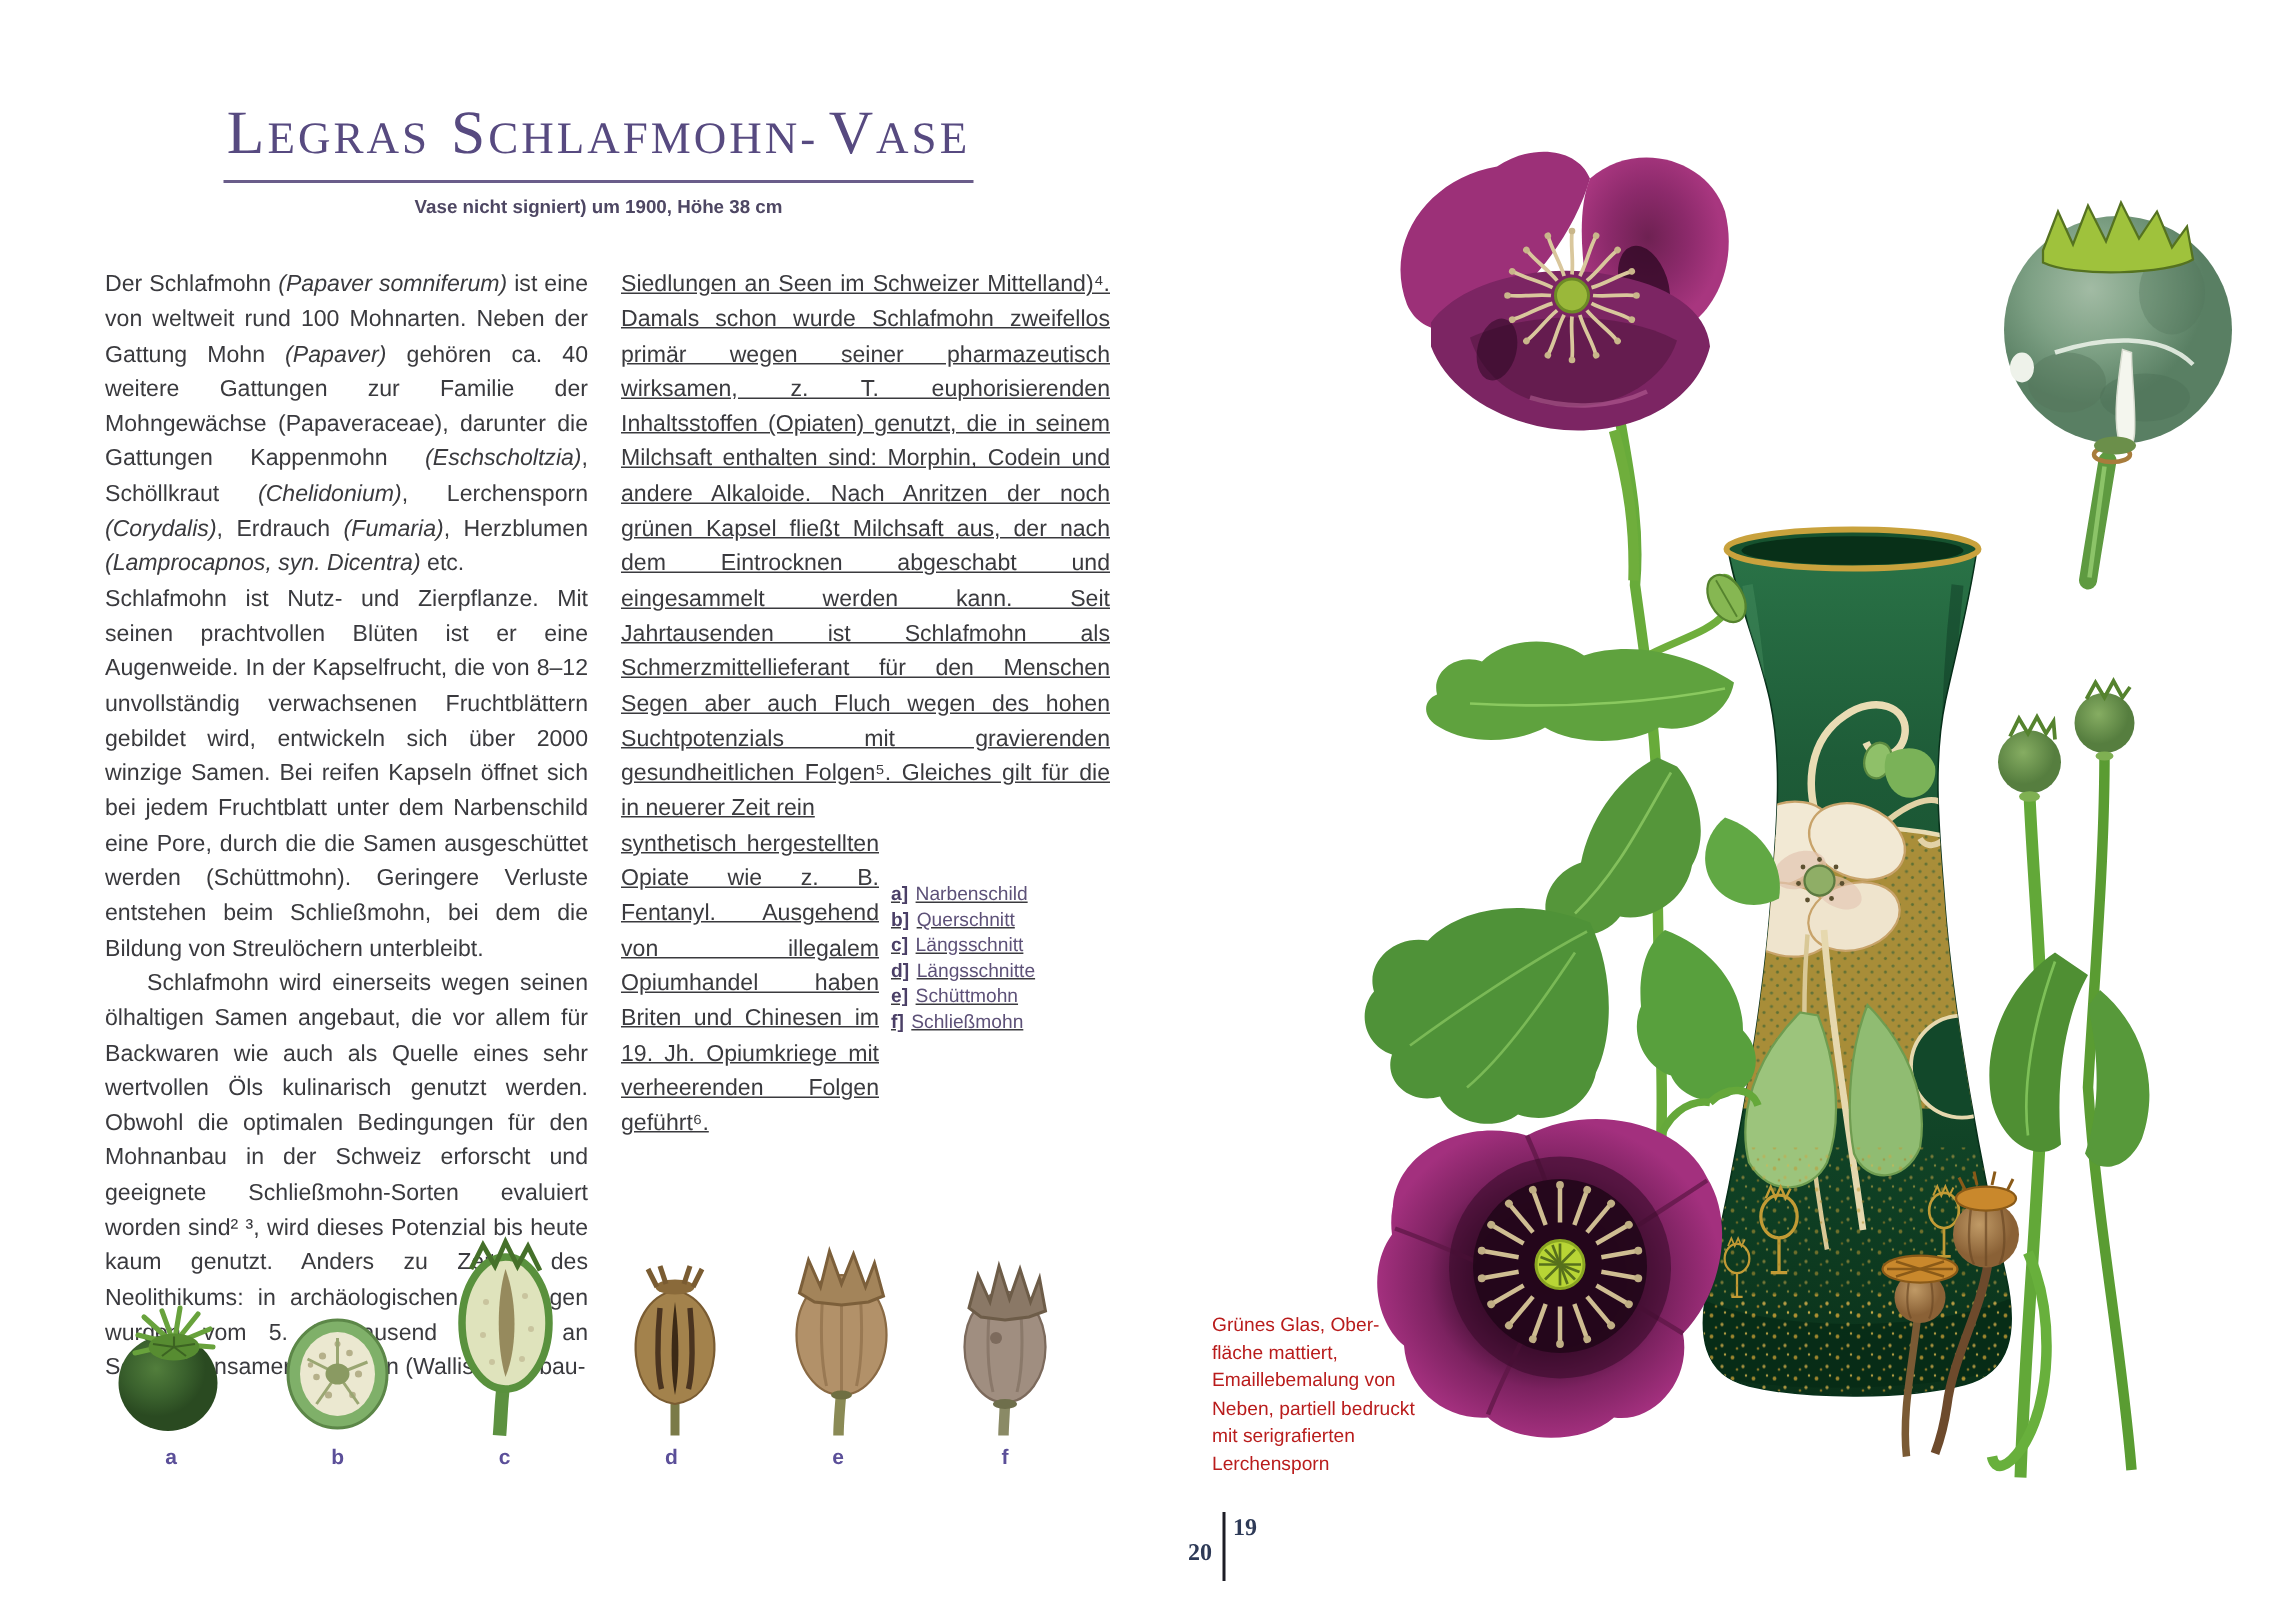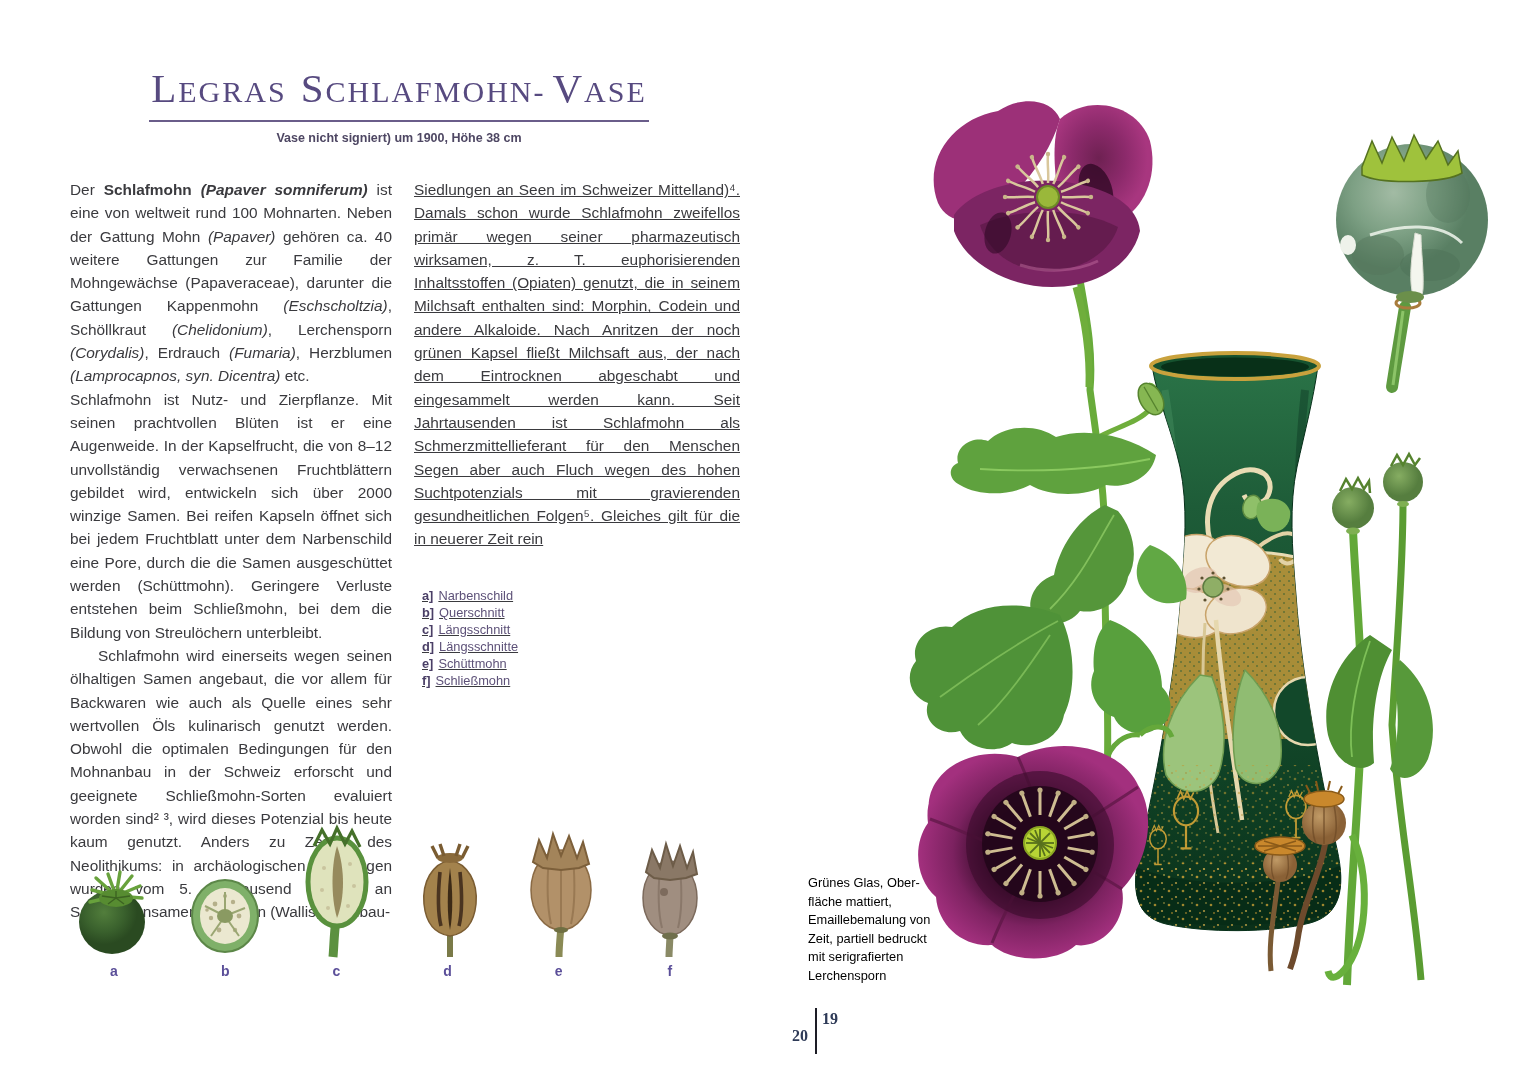--- a/index.html
+++ b/index.html
@@ -11,35 +11,35 @@
   .tword{margin:0 7px;}
   .tl{font-size:41px;}
   .ts{font-size:30px;}
   .title-rule{width:500px;margin:8px auto 0 auto;border-top:2px solid #6a5d8a;}
   .subtitle{margin-top:9px;font-size:12.5px;font-weight:bold;color:#4e4763;}
   .col{position:absolute;top:178px;font-size:15.4px;line-height:23.3px;color:#3a3a3e;text-align:justify;}
   .col1{left:70px;width:322px;}
   .col2{left:414px;width:326px;text-decoration:underline;}
   .col p{margin:0;}
   .indent{text-indent:28px;}
-  .b{font-weight:bold;}
+  .b{font-weight:normal;}
   .i{font-style:italic;}
   .wraprow{display:flex;align-items:flex-start;}
   .narrowtext{width:172px;}
   .legendbox{width:146px;margin-left:8px;margin-top:36px;font-size:12.8px;line-height:17px;color:#5d5178;}
   .legend-row{white-space:nowrap;}
   .legend-key{font-weight:bold;color:#4a3f66;margin-right:5px;}
   
   .figrow{position:absolute;left:62px;top:818px;width:660px;display:flex;justify-content:space-between;align-items:flex-end;}
   .fig{width:104px;text-align:center;}
   .fig svg{display:block;margin:0 auto;}
   .figlabel{margin-top:9px;font-size:14px;font-weight:bold;color:#5b4f99;}
   
   .artwork{position:absolute;left:900px;top:75px;width:625px;height:925px;}
-  .caption{position:absolute;left:808px;top:874px;width:142px;font-size:12.8px;line-height:18.6px;color:#000000;}
+  .caption{position:absolute;left:808px;top:874px;width:142px;font-size:12.8px;line-height:18.6px;color:#b91c1c;}
   .pagenums{position:absolute;left:792px;top:1008px;width:60px;height:52px;
             font-family:"Liberation Serif",serif;font-weight:bold;font-size:16px;color:#2e3a57;}
   .pn-bar{position:absolute;left:23px;top:0;width:2px;height:46px;background:#1d1d26;}
   .pn-left{position:absolute;left:0;top:19px;}
   .pn-right{position:absolute;left:30px;top:2px;}
 </style>
 </head>
 <body>
 
 <div class="spread">
@@ -54,20 +54,21 @@
 
   <div class="col col1">
     <p><span>Der </span><span class="b">Schlafmohn </span><span class="b i">(Papaver somniferum)</span><span> ist eine von weltweit rund 100 Mohnarten. Neben der Gattung Mohn </span><span class="i">(Papaver)</span><span> gehören ca. 40 weitere Gattungen zur Familie der Mohngewächse (Papaveraceae), darunter die Gattungen Kappenmohn </span><span class="i">(Eschscholtzia)</span><span>, Schöllkraut </span><span class="i">(Chelidonium)</span><span>, Lerchensporn </span><span class="i">(Corydalis)</span><span>, Erdrauch </span><span class="i">(Fumaria)</span><span>, Herzblumen </span><span class="i">(Lamprocapnos, syn. Dicentra)</span><span> etc.</span></p>
     <p>Schlafmohn ist Nutz- und Zierpflanze. Mit seinen prachtvollen Blüten ist er eine Augenweide. In der Kapselfrucht, die von 8–12 unvollständig verwachsenen Fruchtblättern gebildet wird, entwickeln sich über 2000 winzige Samen. Bei reifen Kapseln öffnet sich bei jedem Fruchtblatt unter dem Narbenschild eine Pore, durch die die Samen ausgeschüttet werden (Schüttmohn). Geringere Verluste entstehen beim Schließmohn, bei dem die Bildung von Streulöchern unterbleibt.</p>
     <p class="indent">Schlafmohn wird einerseits wegen seinen ölhaltigen Samen angebaut, die vor allem für Backwaren wie auch als Quelle eines sehr wertvollen Öls kulinarisch genutzt werden. Obwohl die optimalen Bedingungen für den Mohnanbau in der Schweiz erforscht und geeignete Schließmohn-Sorten evaluiert worden sind² ³, wird dieses Potenzial bis heute kaum genutzt. Anders zu Zeiten des Neolithikums: in archäologischen Grabungen wurden vom 5. Jahrtausend v. Chr. an Schlafmohnsamen gefunden (Wallis, Pfahlbau-</p>
   </div>
 
   <div class="col col2">
     <p>Siedlungen an Seen im Schweizer Mittelland)⁴. Damals schon wurde Schlafmohn zweifellos primär wegen seiner pharmazeutisch wirksamen, z. T. euphorisierenden Inhaltsstoffen (Opiaten) genutzt, die in seinem Milchsaft enthalten sind: Morphin, Codein und andere Alkaloide. Nach Anritzen der noch grünen Kapsel fließt Milchsaft aus, der nach dem Eintrocknen abgeschabt und eingesammelt werden kann. Seit Jahrtausenden ist Schlafmohn als Schmerzmittellieferant für den Menschen Segen aber auch Fluch wegen des hohen Suchtpotenzials mit gravierenden gesundheitlichen Folgen⁵. Gleiches gilt für die in neuerer Zeit rein</p>
     <div class="wraprow">
+      <p class="narrowtext">synthetisch hergestellten Opiate wie z. B. Fentanyl. Ausgehend von illegalem Opiumhandel haben Briten und Chinesen im 19. Jh. Opiumkriege mit verheerenden Folgen geführt⁶.</p>
       <div class="legendbox">
         <div class="legend-row"><span class="legend-key">a]</span><span>Narbenschild</span></div>
         <div class="legend-row"><span class="legend-key">b]</span><span>Querschnitt</span></div>
         <div class="legend-row"><span class="legend-key">c]</span><span>Längsschnitt</span></div>
         <div class="legend-row"><span class="legend-key">d]</span><span>Längsschnitte</span></div>
         <div class="legend-row"><span class="legend-key">e]</span><span>Schüttmohn</span></div>
         <div class="legend-row"><span class="legend-key">f]</span><span>Schließmohn</span></div>
       </div>
     </div>
   </div>
@@ -453,21 +454,21 @@
           <line x1="364" y1="766" x2="396" y2="776"></line>
           <line x1="364" y1="776" x2="396" y2="766"></line>
         </g>
     </g>
   </svg>
 
   <div class="caption">
     <div>Grünes Glas, Ober-</div>
     <div>fläche mattiert,</div>
     <div>Emaillebemalung von</div>
-    <div>Zeit, partiell bedruckt</div>
+    <div>Neben, partiell bedruckt</div>
     <div>mit serigrafierten</div>
     <div>Lerchensporn</div>
   </div>
 
   <div class="pagenums">
     <span class="pn-left">20</span>
     <span class="pn-bar"></span>
     <span class="pn-right">19</span>
   </div>
 

